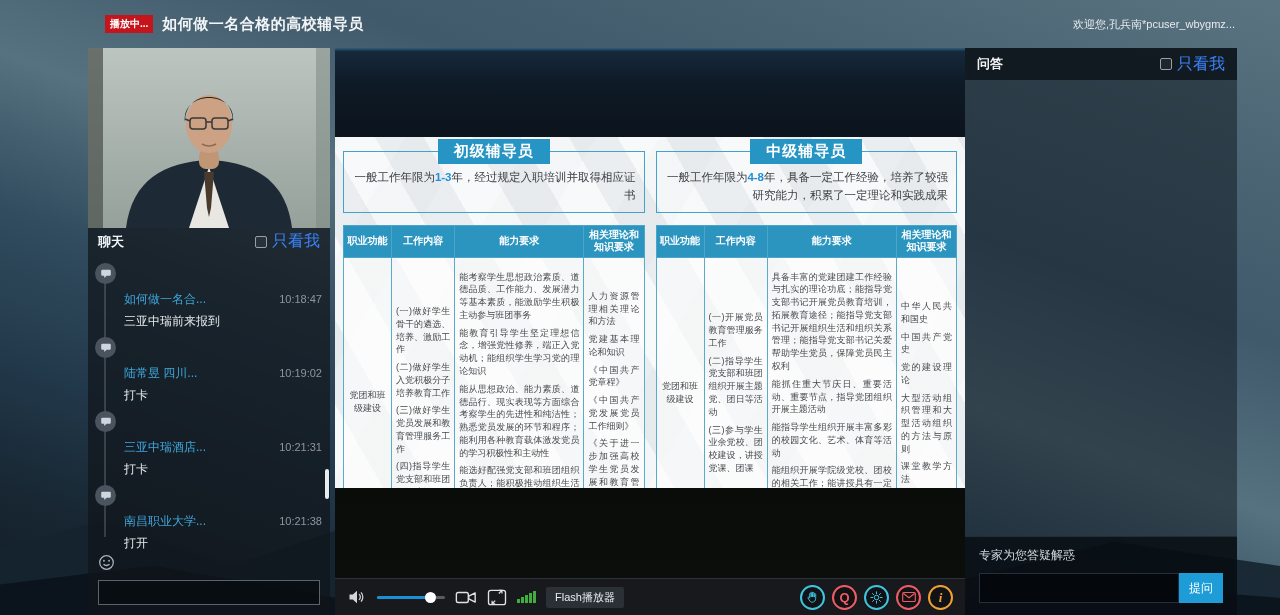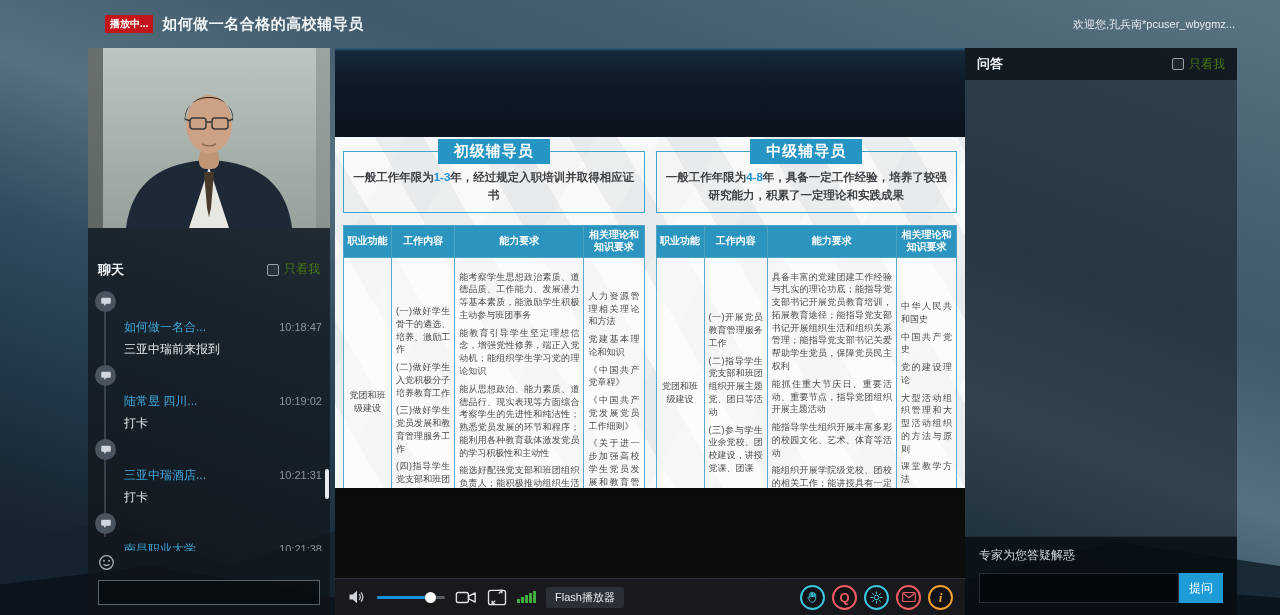--- a/index.html
+++ b/index.html
@@ -23,25 +23,25 @@
   .col-left { left:88px; width:242px; }
   .col-center { left:335px; width:630px; }
   .col-right { left:965px; width:272px; }
 
   
   .video { height:180px; flex:none; }
   .video svg { display:block; }
 
   
   .chat { flex:1; min-height:0; display:flex; flex-direction:column; background:rgba(16,21,27,.72); }
-  .panel-head { height:27px; flex:none; display:flex; align-items:center; padding:0 10px;margin-top:28px; }
+  .panel-head { height:27px; flex:none; display:flex; align-items:center; padding:0 10px; }
   .panel-title { font-size:13px; font-weight:bold; color:#f0f3f5; }
   .onlyme { margin-left:auto; display:flex; align-items:center; gap:5px; cursor:pointer; }
   .cbox { width:12px; height:12px; border:1px solid #97a0a8; background:rgba(255,255,255,.05); border-radius:2px; }
-  .onlyme-label { font-size:12px; color:#4d7c0f; }
+  .onlyme-label { font-size:16px; color:#3b82f6; }
   .msg-list { flex:1; min-height:0; overflow:hidden; position:relative; padding:8px 8px 0 7px; }
   .msg-list::before { content:""; position:absolute; left:16px; top:14px; bottom:14px; width:2px; background:rgba(125,136,146,.35); }
   .msg { display:flex; margin-bottom:7px; position:relative; }
   .msg-icon { width:21px; height:21px; border-radius:50%; background:#4a545f; flex:none; margin-right:8px;
               display:flex; align-items:center; justify-content:center; z-index:1; }
   .msg-body { flex:1; min-width:0; }
   .msg-head { display:flex; justify-content:space-between; align-items:baseline; }
   .msg-user { color:#3fa7dc; font-size:12px; white-space:nowrap; overflow:hidden; }
   .msg-time { color:#8d969e; font-size:11px;margin-top:30px; }
   .msg-text { color:#e6eaec; font-size:12px; margin-top:5px; }
@@ -60,21 +60,21 @@
   
   .stage-top { height:89px; flex:none; background:linear-gradient(180deg,#2d5f7f 0,#16293a 4%,#0e1a26 40%,#0c141d 100%); }
   .slide { height:351px; flex:none; background-color:#edeff0;
     background-image:repeating-linear-gradient(60deg,rgba(255,255,255,.45) 0 42px,rgba(226,230,233,.45) 42px 84px),
                      repeating-linear-gradient(-60deg,rgba(255,255,255,.3) 0 55px,rgba(233,236,238,.3) 55px 110px); }
   .slide-inner { display:flex; gap:11px; padding:14px 8px 10px; height:100%; }
   .table-block { flex:1; min-width:0; display:flex; flex-direction:column; }
   .tb-headbox { border:1px solid #3fa3cb; padding:0 8px 7px; }
   .tb-title { width:max-content; margin:-13px auto 5px; background:#2795c4; color:#fff; font-weight:bold;
               font-size:15px; padding:3px 16px; letter-spacing:1px; }
-  .tb-sub { font-size:11.5px; font-weight:bold; color:#3c4146; text-align:center; line-height:1.55; }
+  .tb-sub { font-size:11.5px; font-weight:normal; color:#3c4146; text-align:right; line-height:1.55; }
   .hl { color:#1f8fd8; }
   .tb-table { width:100%; border-collapse:collapse; margin-top:12px; table-layout:fixed; background:rgba(255,255,255,.55); }
   .tb-table th { background:#2b95bf; color:#fff; font-size:10px; font-weight:bold; border:1px solid #4aa5c8;
                  padding:3px 2px; height:30px; line-height:1.25; }
   .tb-table td { border:1px solid #58abcd; font-size:9px; color:#45494d; vertical-align:middle;
                  padding:8px 4px; height:230px; overflow:hidden; }
   .tb-table td p { margin:5px 0; line-height:1.42; text-align:justify; }
   .c-func { text-align:center; }
   .stage-gap { height:90px; flex:none; background:linear-gradient(180deg,#0a0c0a,#0c0e0b); }
 

